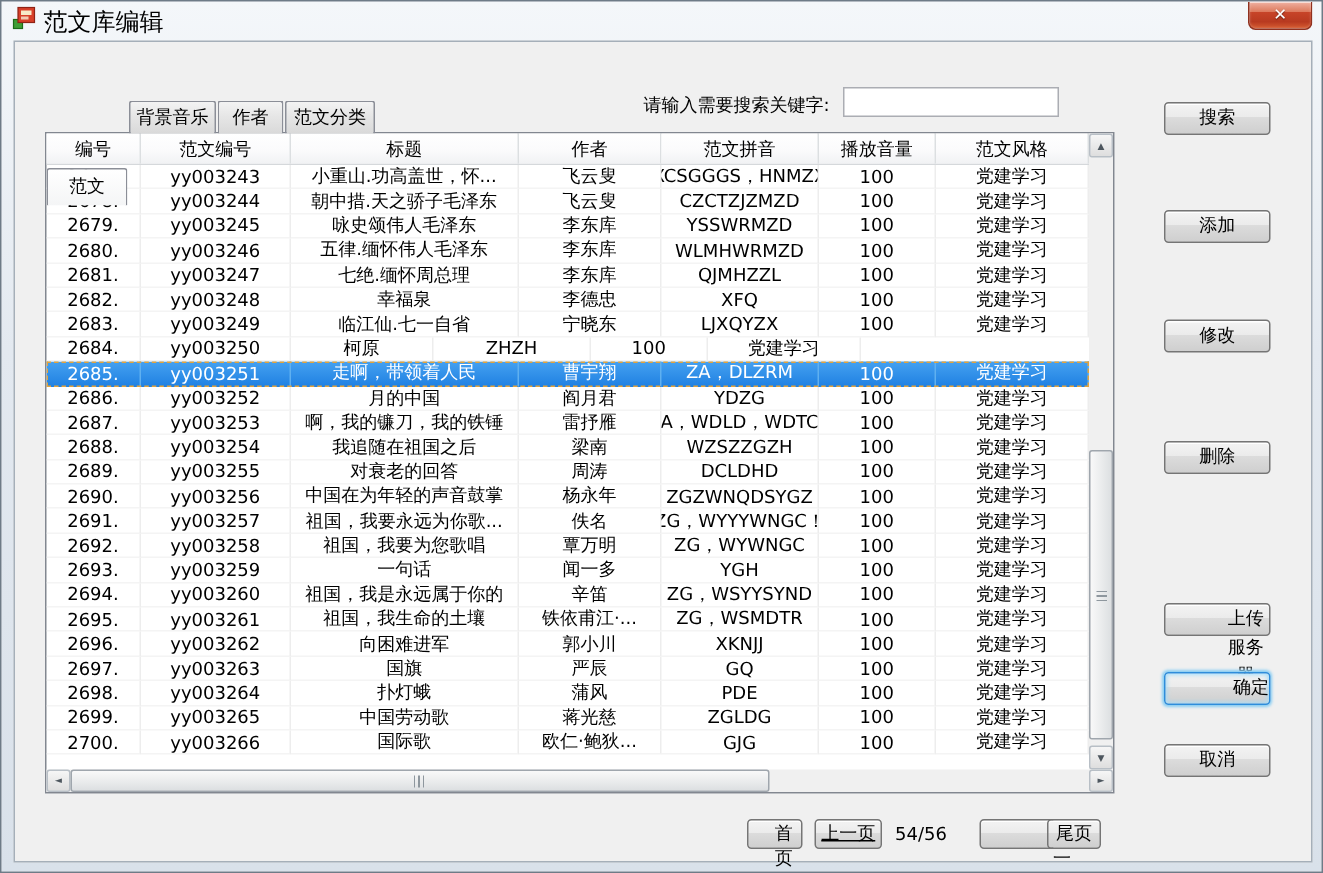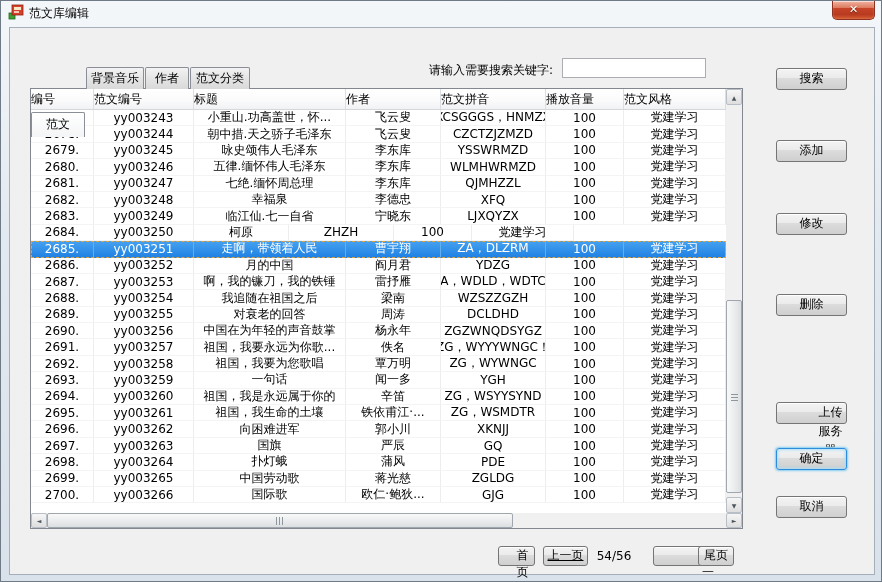--- a/index.html
+++ b/index.html
@@ -6,21 +6,21 @@
   html,body { background:#fff; }
   .window {
     position: relative; width: 882px; height: 582px;
     font-family: "DejaVu Sans", sans-serif; font-size: 12px; color: #000;
     background: linear-gradient(180deg,#f4f7fa 0%,#e3e9f0 40%,#d9e1ea 100%);
     border: 1px solid #6e7b87; overflow: hidden; user-select: none;
   }
   
   .titlebar { position:absolute; top:0; left:0; right:0; height:22px; }
   .app-icon { position:absolute; left:7px; top:3px; width:16px; height:16px; }
-  .title-text { position:absolute; left:28px; top:4px; font-size:12px; }
+  .title-text { position:absolute; left:28px; top:4px; font-size:16px; }
   .close-btn {
     position:absolute; top:0; right:6px; width:43px; height:19px;
     border:1px solid #90311f; border-top:none; border-radius:0 0 5px 5px;
     background: linear-gradient(180deg,#f1b3a4 0%,#dc7a5d 38%,#c74428 40%,#b83a20 75%,#d65c31 100%);
     box-shadow: inset 0 1px 0 rgba(255,255,255,.55), inset 0 0 2px rgba(255,255,255,.3);
     color:#fff; text-align:center; font-weight:bold; font-size:11px; line-height:17px;
     text-shadow: 0 1px 1px rgba(0,0,0,.5); cursor:default;
   }
   
   .client {
@@ -59,21 +59,21 @@
   .page-btn { top:545px; height:20px; line-height:17px; }
   .page-info { position:absolute; top:548px; left:590px; width:46px; text-align:center; }
   
   .table-area {
     position:absolute; left:29px; top:87px; width:713px; height:441px;
     background:#fff; border:1px solid #828790;
   }
   .header-row { position:absolute; left:0; top:0; width:695px; height:21px; display:flex;
     border-bottom:1px solid #d5d8db; }
   .hcell {
-    flex:none; height:100%; line-height:20px;
+    flex:none; height:100%; text-align:center; line-height:20px;
     background: linear-gradient(180deg,#ffffff,#fbfbfc 55%,#f1f2f4);
     border-right:1px solid #dcdfe1; overflow:hidden; white-space:nowrap; cursor:default;font-family:Liberation Serif, serif;
   }
   .rows { position:absolute; left:0; top:21px; width:695px; height:395px; overflow:hidden; }
   .row { display:flex; height:16.4px; cursor:default; }
   .cell {
     flex:none; height:100%; display:flex; align-items:center; justify-content:center;
     border-right:1px solid #ededed; border-bottom:1px solid #f4f4f4;
     overflow:hidden; white-space:nowrap; font-size:12px;
   }
@@ -375,21 +375,21 @@
     <div class="sb-arrow hs-left">◄</div>
     <div class="hs-thumb"></div>
     <div class="sb-arrow hs-right">►</div>
   </div>
 
   <div class="btn side" style="top:67px;">搜索</div>
   <div class="btn side" style="top:139px;">添加</div>
   <div class="btn side" style="top:212px;">修改</div>
   <div class="btn side" style="top:293px;">删除</div>
   <div class="btn side" style="top:401px;padding-left:38px;">上传服务器</div>
-  <div class="btn side default" style="top:447px;">确定</div>
+  <div class="btn side default" style="top:447px;text-align:right;">确定</div>
   <div class="btn side" style="top:495px;">取消</div>
 
   <div class="btn page-btn" style="left:497px;width:37px;padding-left:12px;">首页</div>
   <div class="btn page-btn" style="left:542px;width:45px;text-decoration:underline;">上一页</div>
   <span class="page-info">54/56</span>
   <div class="btn page-btn" style="left:652px;width:45px;padding-left:48px;">下一页</div>
   <div class="btn page-btn" style="left:697px;width:36px;">尾页</div>
 
 </div>
 

